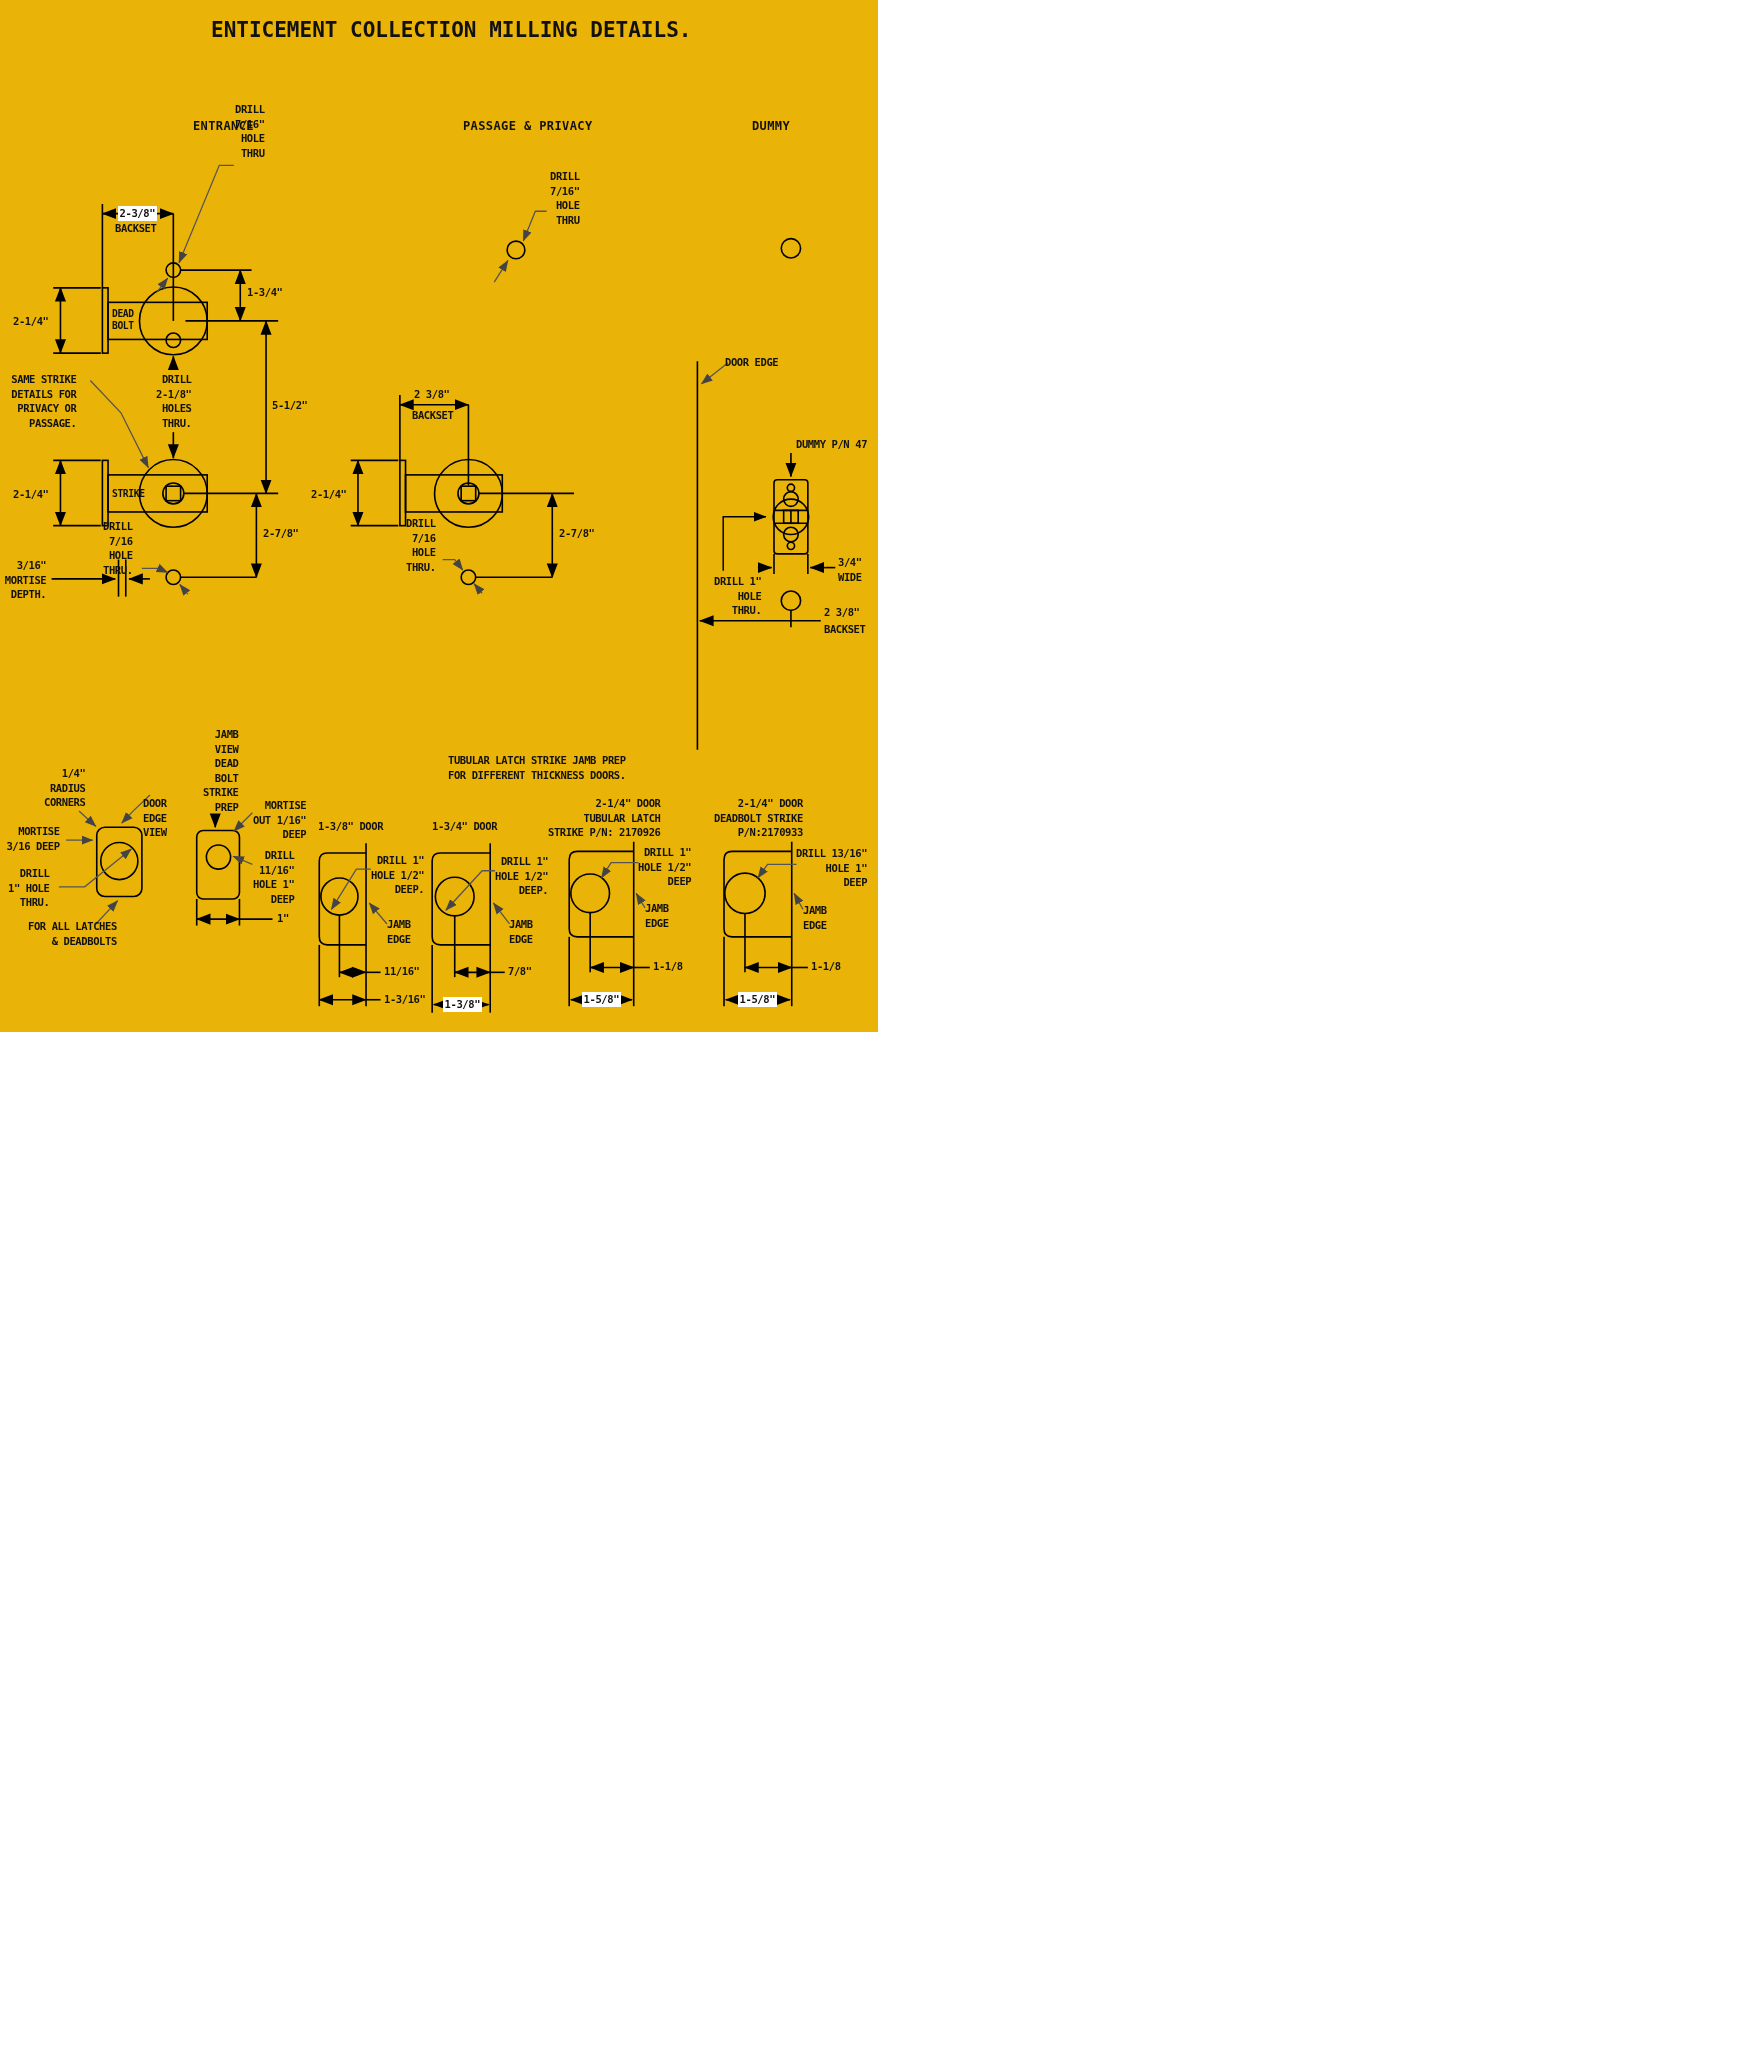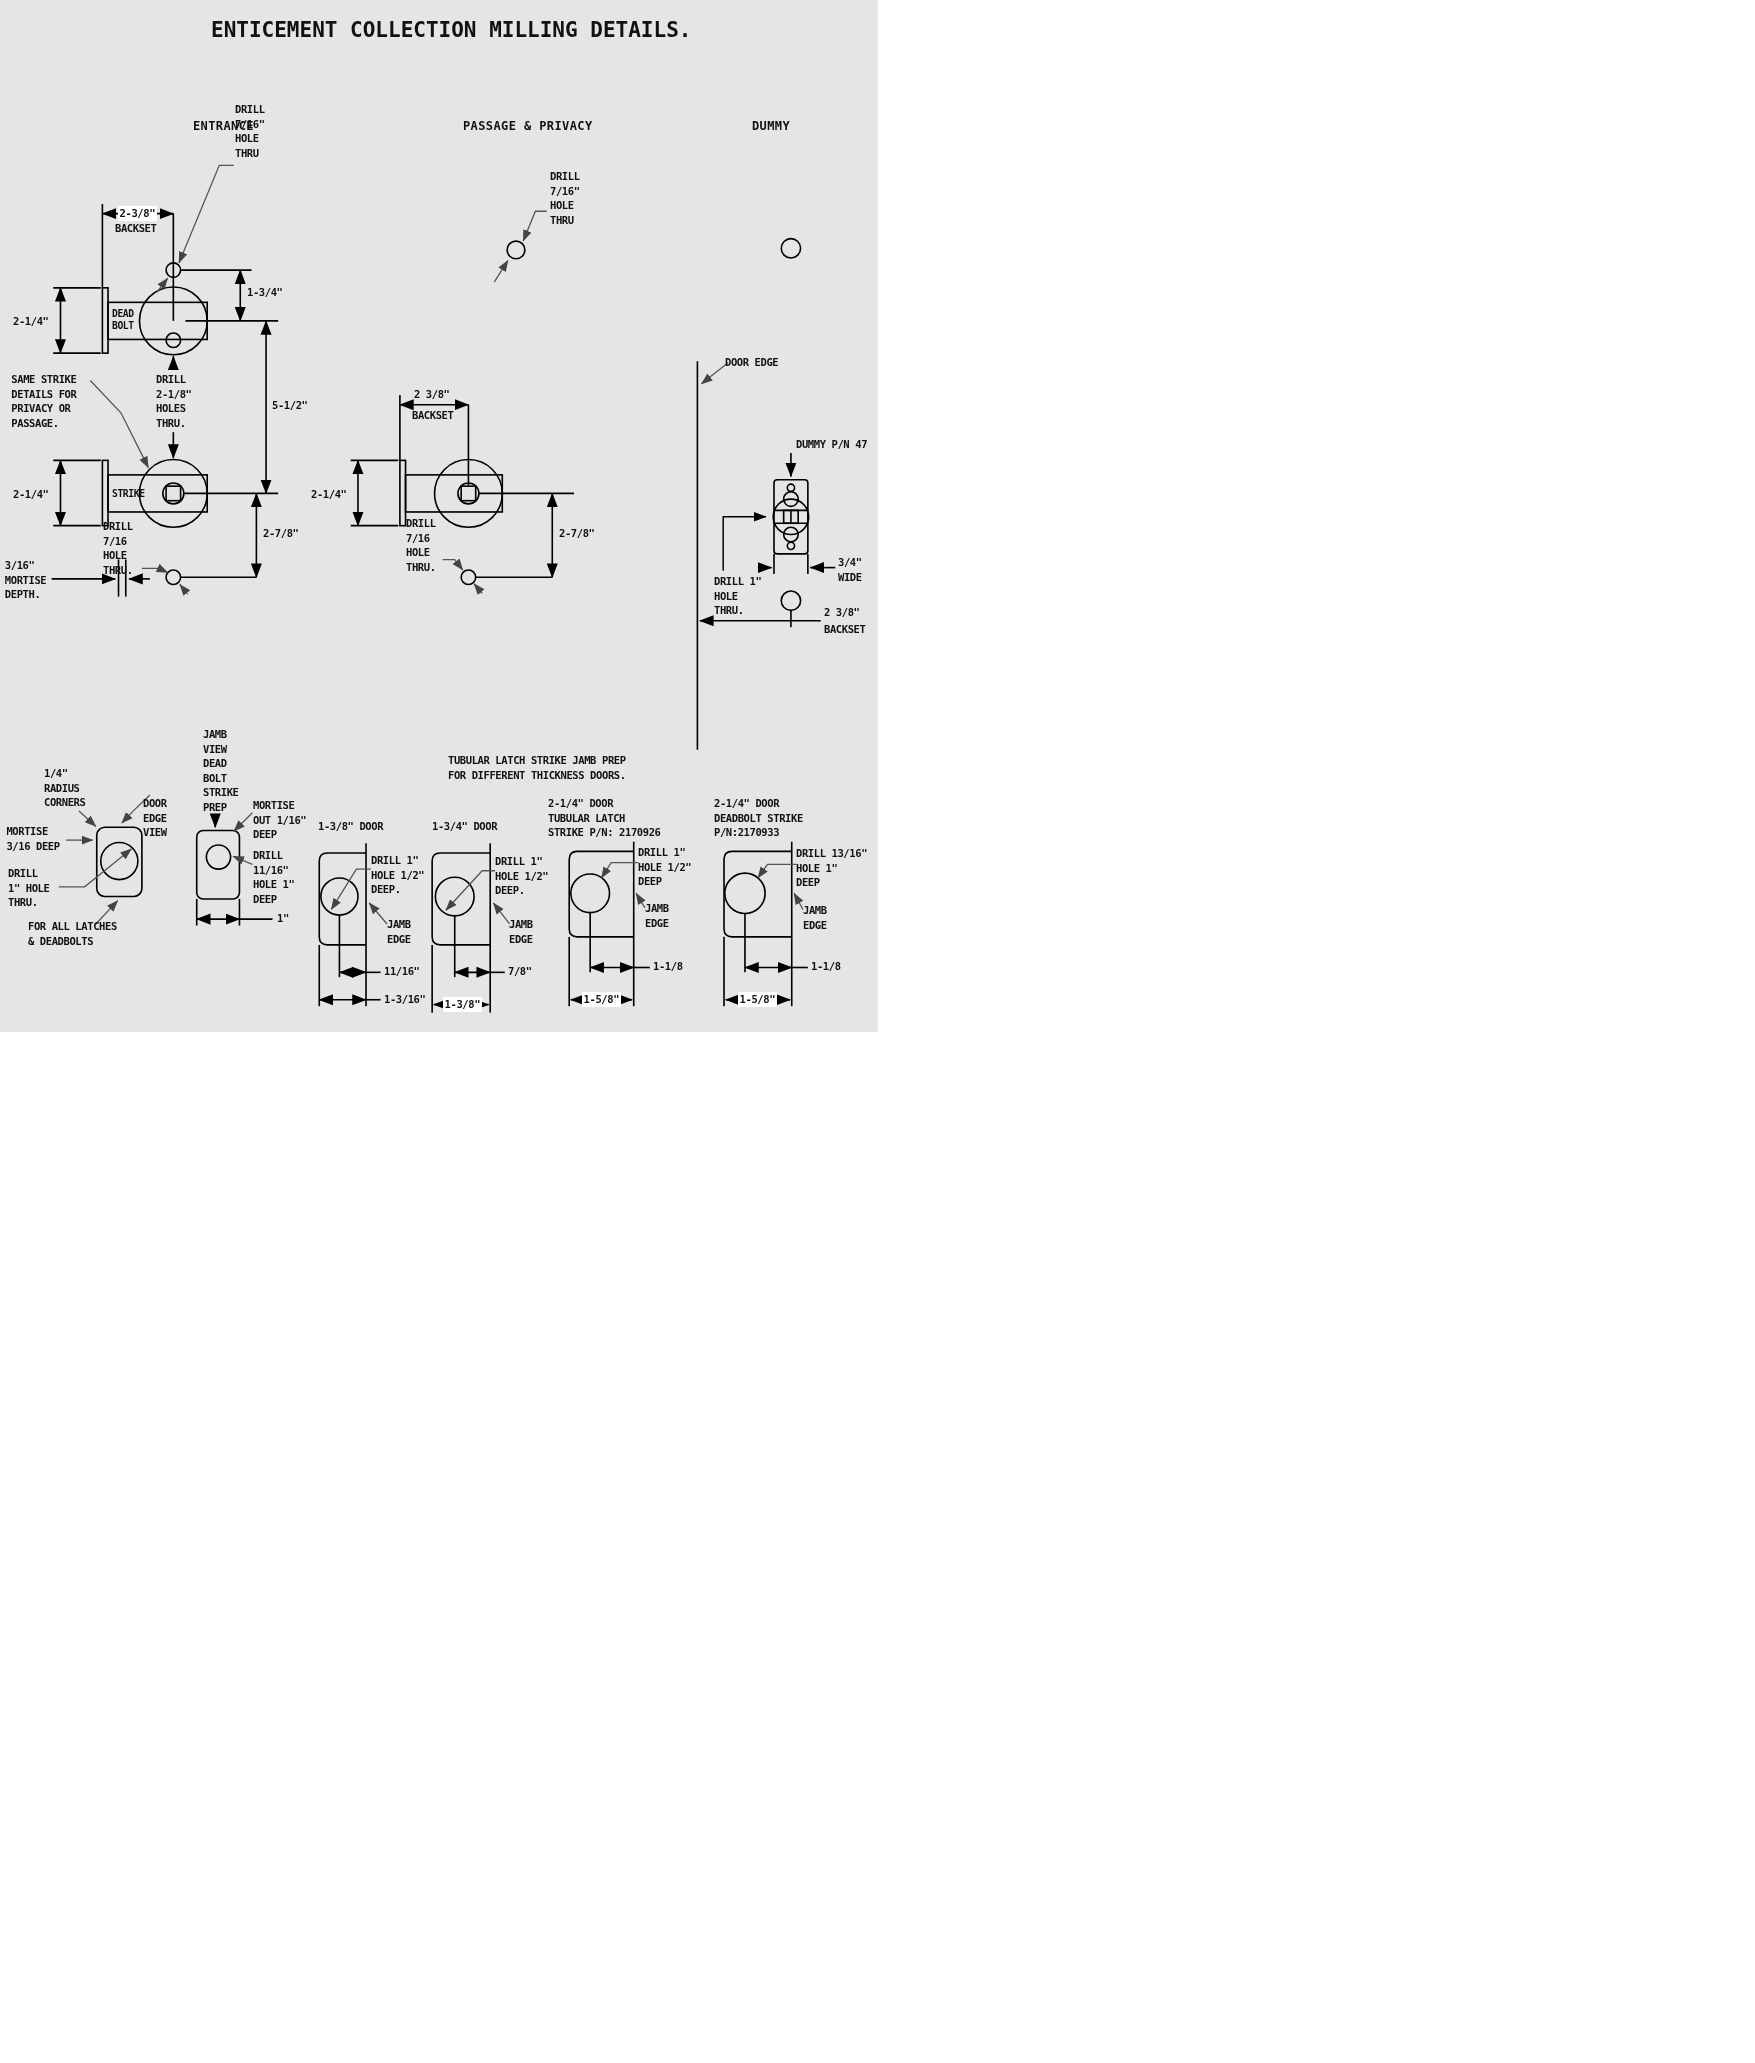--- a/index.html
+++ b/index.html
@@ -1,17 +1,17 @@
 <!DOCTYPE html>
 <html style="font-size:13px"><head>
 <meta charset="utf-8">
 <style>
   html,body{margin:0;padding:0;background:#fff;}
-  #canvas{position:relative;width:878px;height:1032px;background:#e5e5e5;overflow:hidden;
-          font-family:"DejaVu Sans Mono", monospace;}
+  #canvas{position:relative;width:878px;height:1032px;background:#eab308;overflow:hidden;
+          font-family:"DejaVu Sans Mono", monospace;text-align:right;}
   #linework{position:absolute;left:0;top:0;}
   .lbl{position:absolute;font:bold 10.5px/14.5px "DejaVu Sans Mono", monospace;
        letter-spacing:-0.4px;color:#111;white-space:pre-line;}
   .hd{font-size:12px;line-height:14.5px;letter-spacing:0.4px;}
   .ttl{font-size:21px;line-height:24px;letter-spacing:0px;}
   .sm{font-size:9.7px;line-height:12px;}
   .onln{background:#fff;padding:0 1.6px;}
 </style>
 </head>
 <body>

